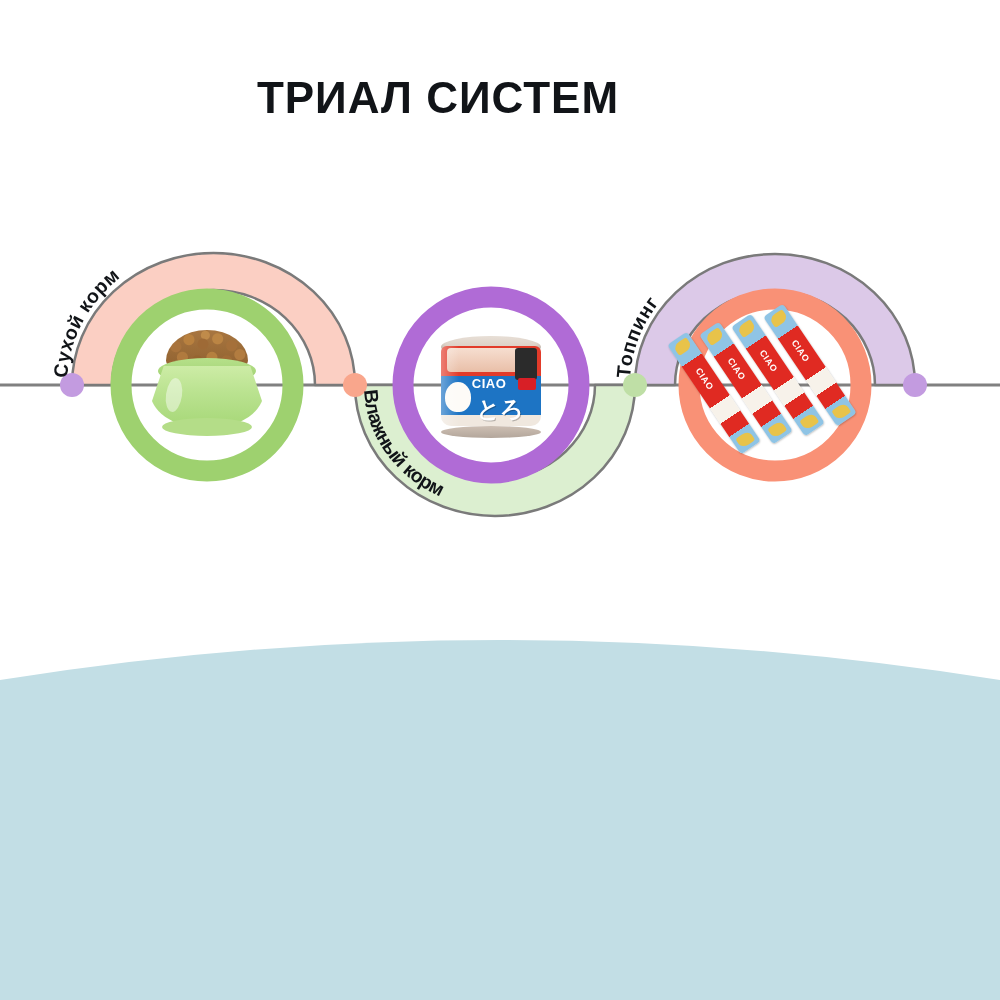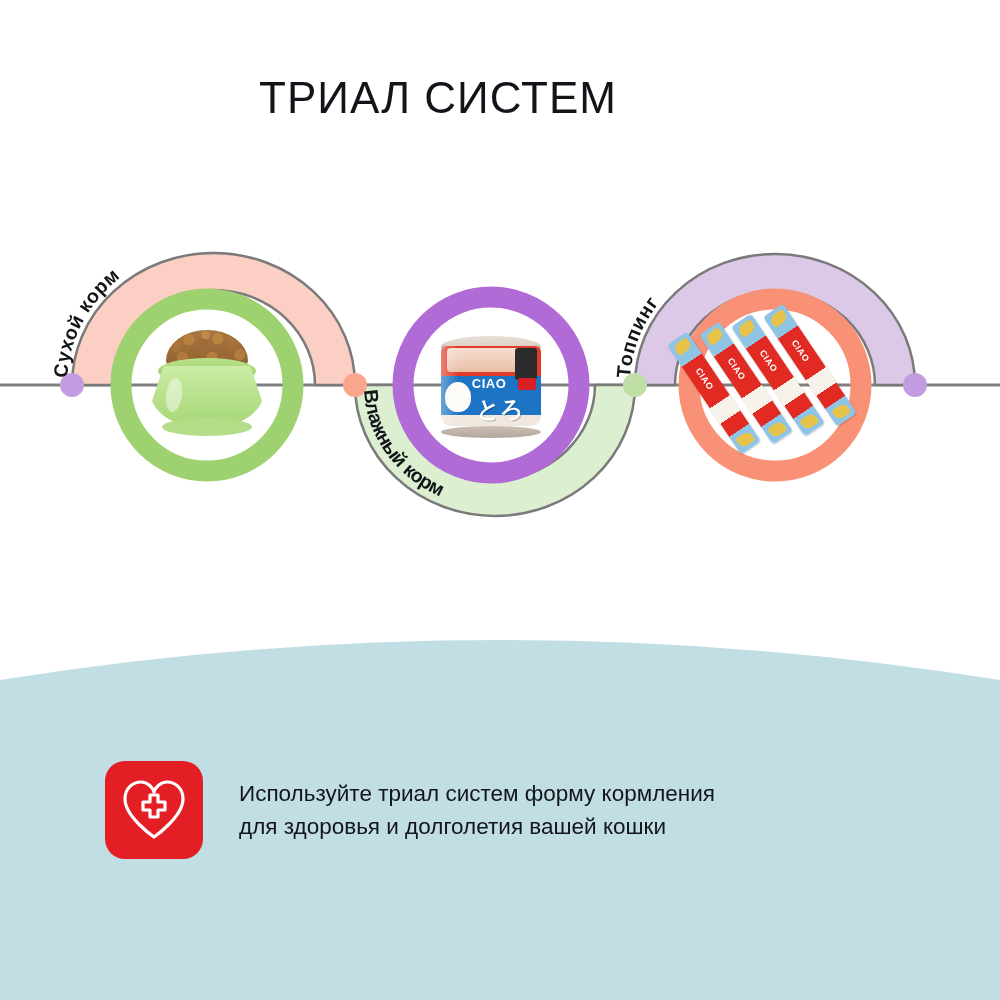--- a/index.html
+++ b/index.html
@@ -6,21 +6,21 @@
   body{
     width:1000px;height:1000px;background:#ffffff;overflow:hidden;
     font-family:"Liberation Sans","DejaVu Sans",sans-serif;
     position:relative;
   }
   #stage{position:absolute;inset:0;width:1000px;height:1000px;}
 
   
   .title{
     position:absolute;left:0;top:74px;width:876px;text-align:center;
-    font-size:44px;font-weight:400;letter-spacing:1px;color:#111418;
+    font-size:44px;font-weight:700;letter-spacing:1px;color:#111418;
     line-height:1.1;
   }
 
   
   .diagram{position:absolute;left:0;top:0;width:1000px;height:1000px;}
 
   
   .product{position:absolute;}
 
   
@@ -240,24 +240,14 @@
       <span class="lbl">CIAO</span>
       <span class="fish2"></span>
     </div>
     <div class="stick s4">
       <span class="fish"></span>
       <span class="lbl">CIAO</span>
       <span class="fish2"></span>
     </div>
   </div>
 
-  <div class="footer-row">
-    <div class="badge-icon" style="background: rgb(227, 30, 36);">
-      <svg width="66" height="62" viewBox="0 0 66 62">
-        <path d="M33 58 C 33 58, 4 38, 4 20 C 4 9, 12 3, 20 3 C 27 3, 32 9, 33 13 C 34 9, 39 3, 46 3 C 54 3, 62 9, 62 20 C 62 38, 33 58, 33 58 Z" fill="none" stroke="#ffffff" stroke-width="3.2" stroke-linejoin="round" stroke-linecap="round"></path>
-        <path d="M29 16 h8 v7 h7 v8 h-7 v7 h-8 v-7 h-7 v-8 h7 Z" fill="none" stroke="#ffffff" stroke-width="3.2" stroke-linejoin="round"></path>
-      </svg>
-    </div>
-    <div class="footer-text">Используйте триал систем форму кормления
-для здоровья и долголетия вашей кошки</div>
-  </div>
 
 </div>
 
 </body></html>

